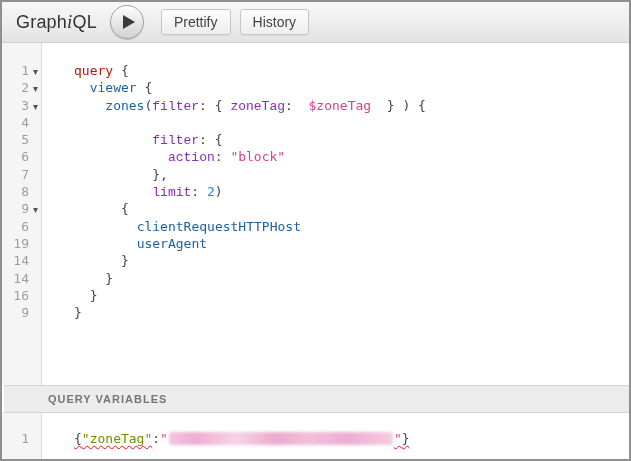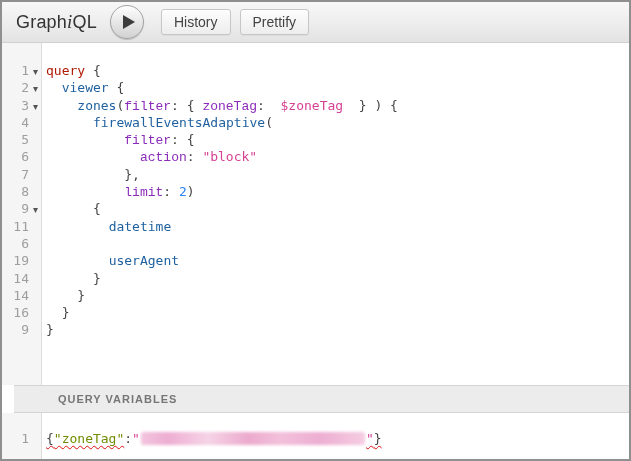--- a/index.html
+++ b/index.html
@@ -63,21 +63,21 @@
     font-family:"DejaVu Sans Mono","Liberation Mono",monospace;
     font-size:13px;line-height:17.3px;height:17.3px;
     white-space:pre;
   }
   .ln{display:inline-block;width:27px;text-align:right;color:var(--c-line-number,#9e9e9e);flex:none;}
   .fold{
     display:inline-block;width:13px;text-align:center;flex:none;
     color:#555;font-size:10px;line-height:17.3px;
     font-family:"DejaVu Sans",sans-serif;cursor:pointer;
   }
-  .code{padding-left:4px;}
+  .code{padding-left:4px;margin-left:28px;}
   .tk-kw{color:var(--c-keyword);}
   .tk-prop{color:var(--c-property);}
   .tk-attr{color:var(--c-attribute);font-family:Liberation Mono, monospace;}
   .tk-var{color:var(--c-variable);text-align:right;}
   .tk-str{color:var(--c-string);}
   .tk-num{color:var(--c-number);}
   .tk-punc{color:var(--c-punctuation);}
   .tk-varname{color:var(--c-json-field);}
   .sq{
     text-decoration-line:underline;
@@ -88,21 +88,21 @@
     text-decoration-skip-ink:none;
   }
   .tk-redacted{
     display:inline-block;width:224px;height:13px;
     margin:0 1px;vertical-align:-2px;border-radius:2px;
     background:linear-gradient(90deg,#f3c4de 0%,#edaed2 12%,#f6d3e6 30%,#ecaacd 48%,#f2c0db 62%,#edaed2 80%,#f5cde2 100%);
     filter:blur(1.6px);
   }
   
   .vars-header{
-    position:absolute;left:12px;right:0;top:383px;height:28px;
+    position:absolute;left:2px;right:0;top:383px;height:28px;
     box-sizing:border-box;
     background:#ececec;
     border-top:1px solid #d4d4d4;
     border-bottom:1px solid #d4d4d4;
     display:flex;align-items:center;
     padding-left:44px;
     cursor:row-resize;
   }
   .vars-title{
     font-size:11px;font-weight:bold;color:#767676;
@@ -112,38 +112,37 @@
 </head>
 <body>
 
 <div id="app">
 
   <div class="toolbar">
     <div class="logo"><span>Graph</span><span class="it">i</span><span>QL</span></div>
     <div class="exec-btn">
       <div class="play"></div>
     </div>
+    <button class="tb-btn">Prettify</button>
     <button class="tb-btn">History</button>
-    <button class="tb-btn">Prettify</button>
   </div>
 
   <div class="pane" id="query-pane">
     <div class="gutter-bg"></div>
     <div class="code-lines" id="query-lines">
         <div class="cm-row"><span class="ln">1</span><span class="fold">▾</span><span class="code"><span class="tk-kw">query</span><span class="tk-punc"> {</span></span></div>
         <div class="cm-row"><span class="ln">2</span><span class="fold">▾</span><span class="code"><span class="tk-punc">  </span><span class="tk-prop">viewer</span><span class="tk-punc"> {</span></span></div>
         <div class="cm-row"><span class="ln">3</span><span class="fold">▾</span><span class="code"><span class="tk-punc">    </span><span class="tk-prop">zones</span><span class="tk-punc">(</span><span class="tk-attr">filter</span><span class="tk-punc">: { </span><span class="tk-attr">zoneTag</span><span class="tk-punc">:  </span><span class="tk-var">$zoneTag</span><span class="tk-punc">  } ) {</span></span></div>
-        <div class="cm-row"><span class="ln">4</span><span class="fold"></span><span class="code"><span class="tk-punc">      </span><span class="tk-prop">firewallEventsAdaptive</span><span class="tk-punc">(</span></span></div>
+        <div class="cm-row"><span class="ln">4</span><span class="fold"></span></div>
         <div class="cm-row"><span class="ln">5</span><span class="fold"></span><span class="code"><span class="tk-punc">          </span><span class="tk-attr">filter</span><span class="tk-punc">: {</span></span></div>
         <div class="cm-row"><span class="ln">6</span><span class="fold"></span><span class="code"><span class="tk-punc">            </span><span class="tk-attr">action</span><span class="tk-punc">: </span><span class="tk-str">"block"</span></span></div>
         <div class="cm-row"><span class="ln">7</span><span class="fold"></span><span class="code"><span class="tk-punc">          },</span></span></div>
         <div class="cm-row"><span class="ln">8</span><span class="fold"></span><span class="code"><span class="tk-punc">          </span><span class="tk-attr">limit</span><span class="tk-punc">: </span><span class="tk-num">2</span><span class="tk-punc">)</span></span></div>
         <div class="cm-row"><span class="ln">9</span><span class="fold">▾</span><span class="code"><span class="tk-punc">      {</span></span></div>
-        <div class="cm-row"><span class="ln">11</span><span class="fold"></span><span class="code"><span class="tk-punc">        </span><span class="tk-prop">datetime</span></span></div>
-        <div class="cm-row"><span class="ln">6</span><span class="fold"></span><span class="code"><span class="tk-punc">        </span></span></div>
+        <div class="cm-row"><span class="ln">6</span><span class="fold"></span><span class="code"><span class="tk-punc">        </span><span class="tk-prop">clientRequestHTTPHost</span></span></div>
         <div class="cm-row"><span class="ln">19</span><span class="fold"></span><span class="code"><span class="tk-punc">        </span><span class="tk-prop">userAgent</span></span></div>
         <div class="cm-row"><span class="ln">14</span><span class="fold"></span><span class="code"><span class="tk-punc">      }</span></span></div>
         <div class="cm-row"><span class="ln">14</span><span class="fold"></span><span class="code"><span class="tk-punc">    }</span></span></div>
         <div class="cm-row"><span class="ln">16</span><span class="fold"></span><span class="code"><span class="tk-punc">  }</span></span></div>
         <div class="cm-row"><span class="ln">9</span><span class="fold"></span><span class="code"><span class="tk-punc">}</span></span></div>
       </div>
   </div>
 
   <div class="vars-header">
     <span class="vars-title">QUERY VARIABLES</span>

